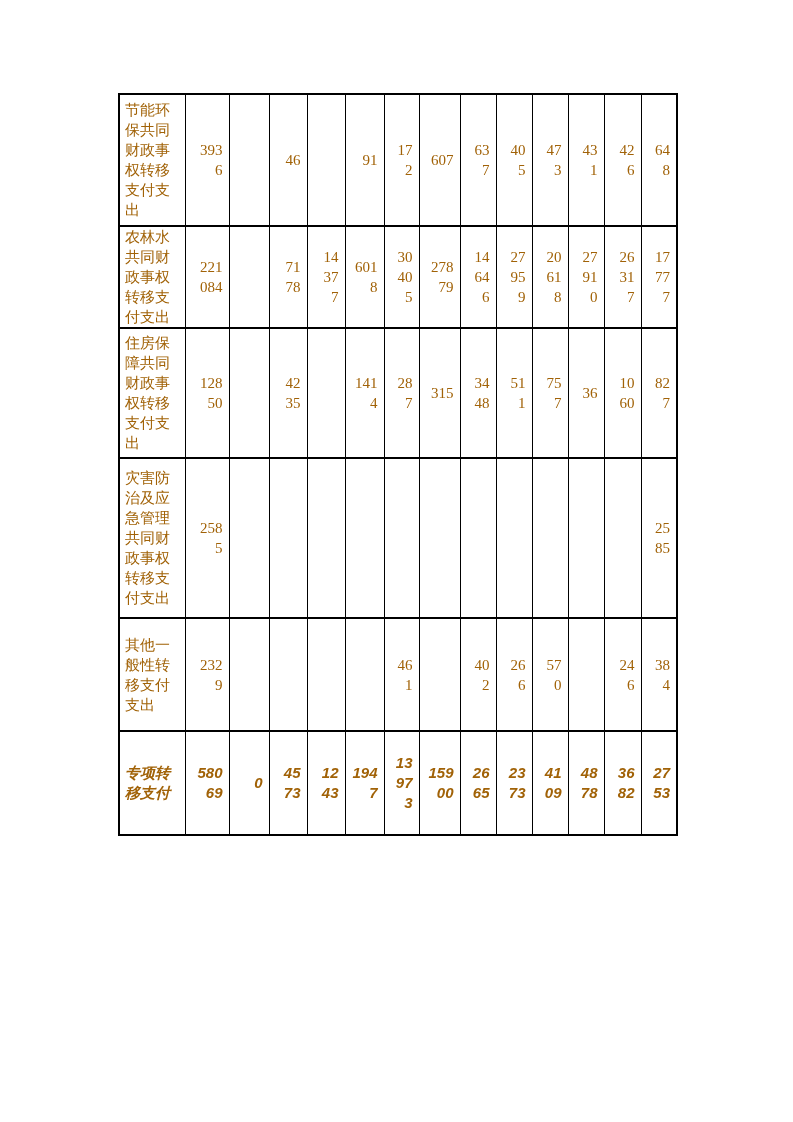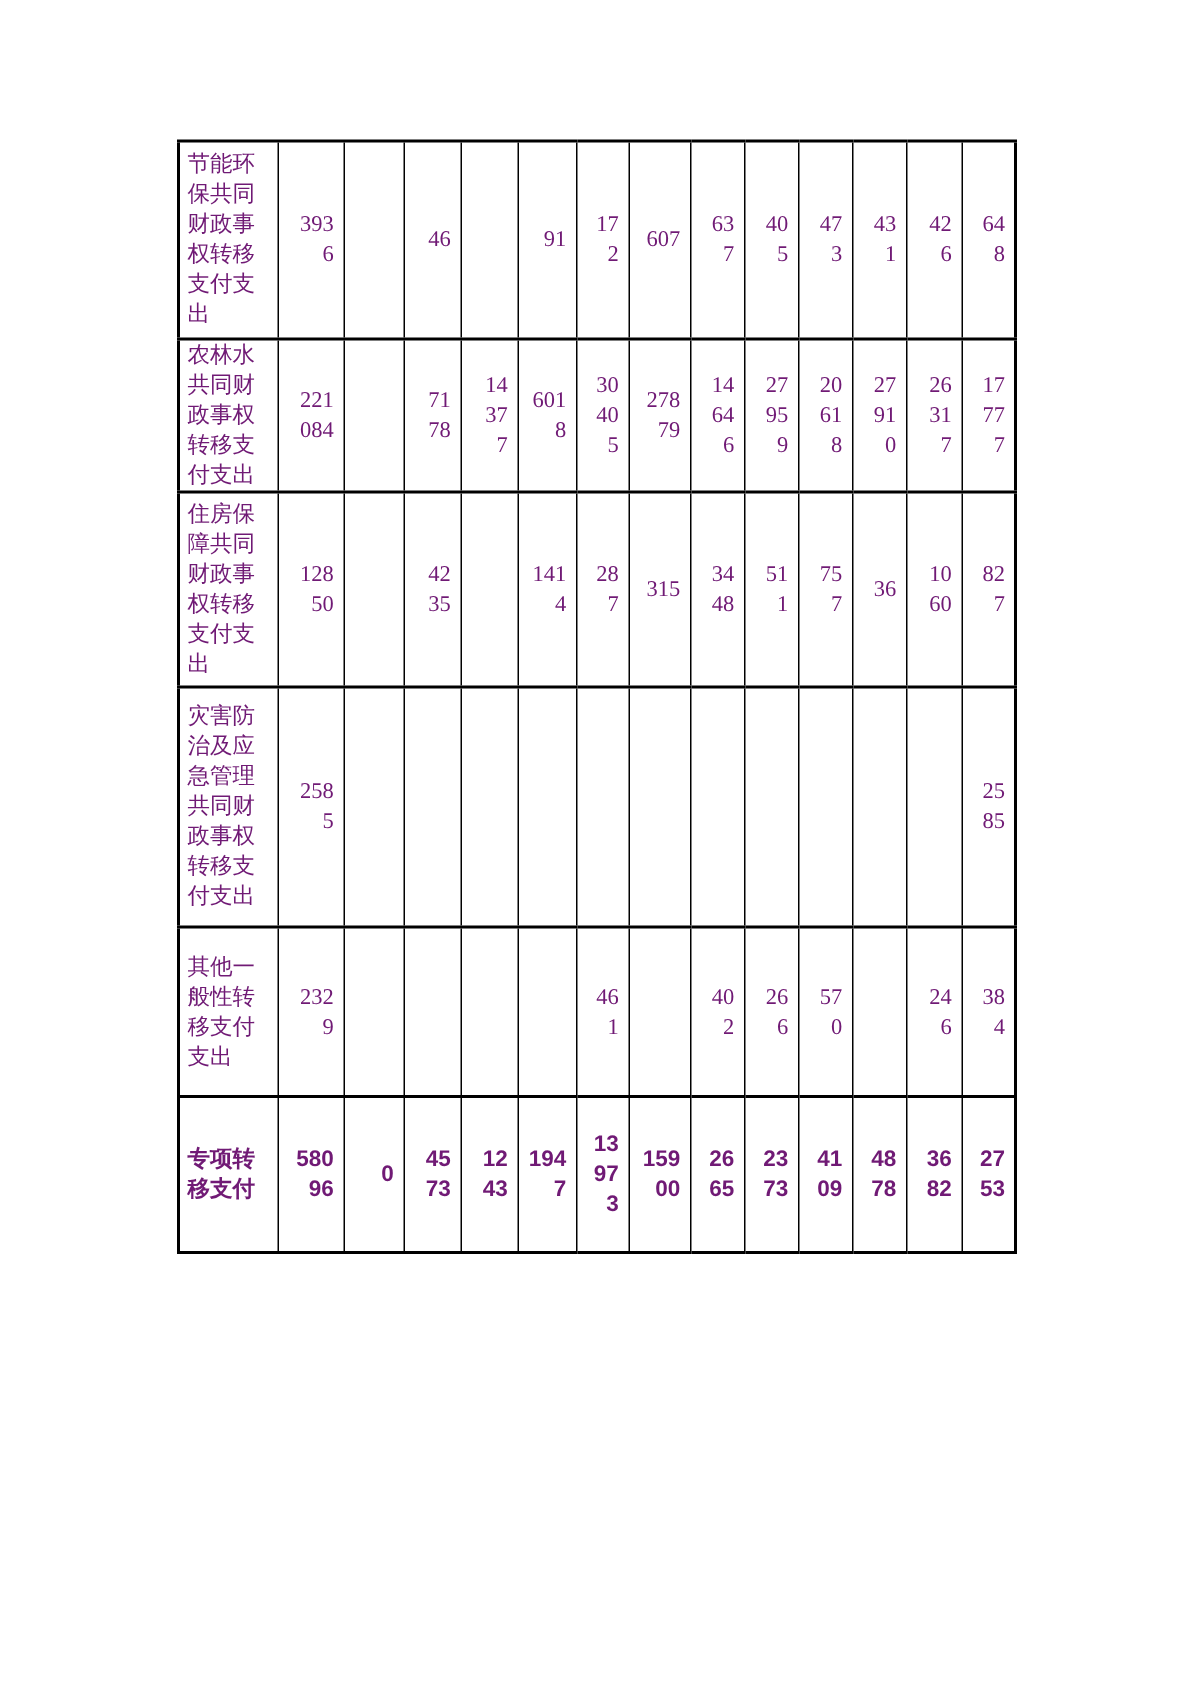--- a/index.html
+++ b/index.html
@@ -7,21 +7,21 @@
     padding: 0;
     background: #ffffff;
   }
   .page {
     position: relative;
     width: 793px;
     height: 1122px;
     background: #ffffff;
     overflow: hidden;
     font-family: "Liberation Serif", "DejaVu Serif", serif;
-    color: #701a75;
+    color: #a16207;
   }
   table.budget {
     position: absolute;
     left: 118px;
     top: 93px;
     border-collapse: collapse;
     table-layout: fixed;
     border: 2px solid #000000;
   }
   table.budget td {
@@ -212,25 +212,25 @@
           <td class="num">26
 6</td>
           <td class="num">57
 0</td>
           <td class="num"></td>
           <td class="num">24
 6</td>
           <td class="num">38
 4</td>
         </tr>
-        <tr class="bold" style="height: 104px;">
+        <tr class="bold" style="height: 104px; font-style: italic;">
           <td class="label">专项转
 移支付</td>
           <td class="num">580
-96</td>
+69</td>
           <td class="num">0</td>
           <td class="num">45
 73</td>
           <td class="num">12
 43</td>
           <td class="num">194
 7</td>
           <td class="num">13
 97
 3</td>

